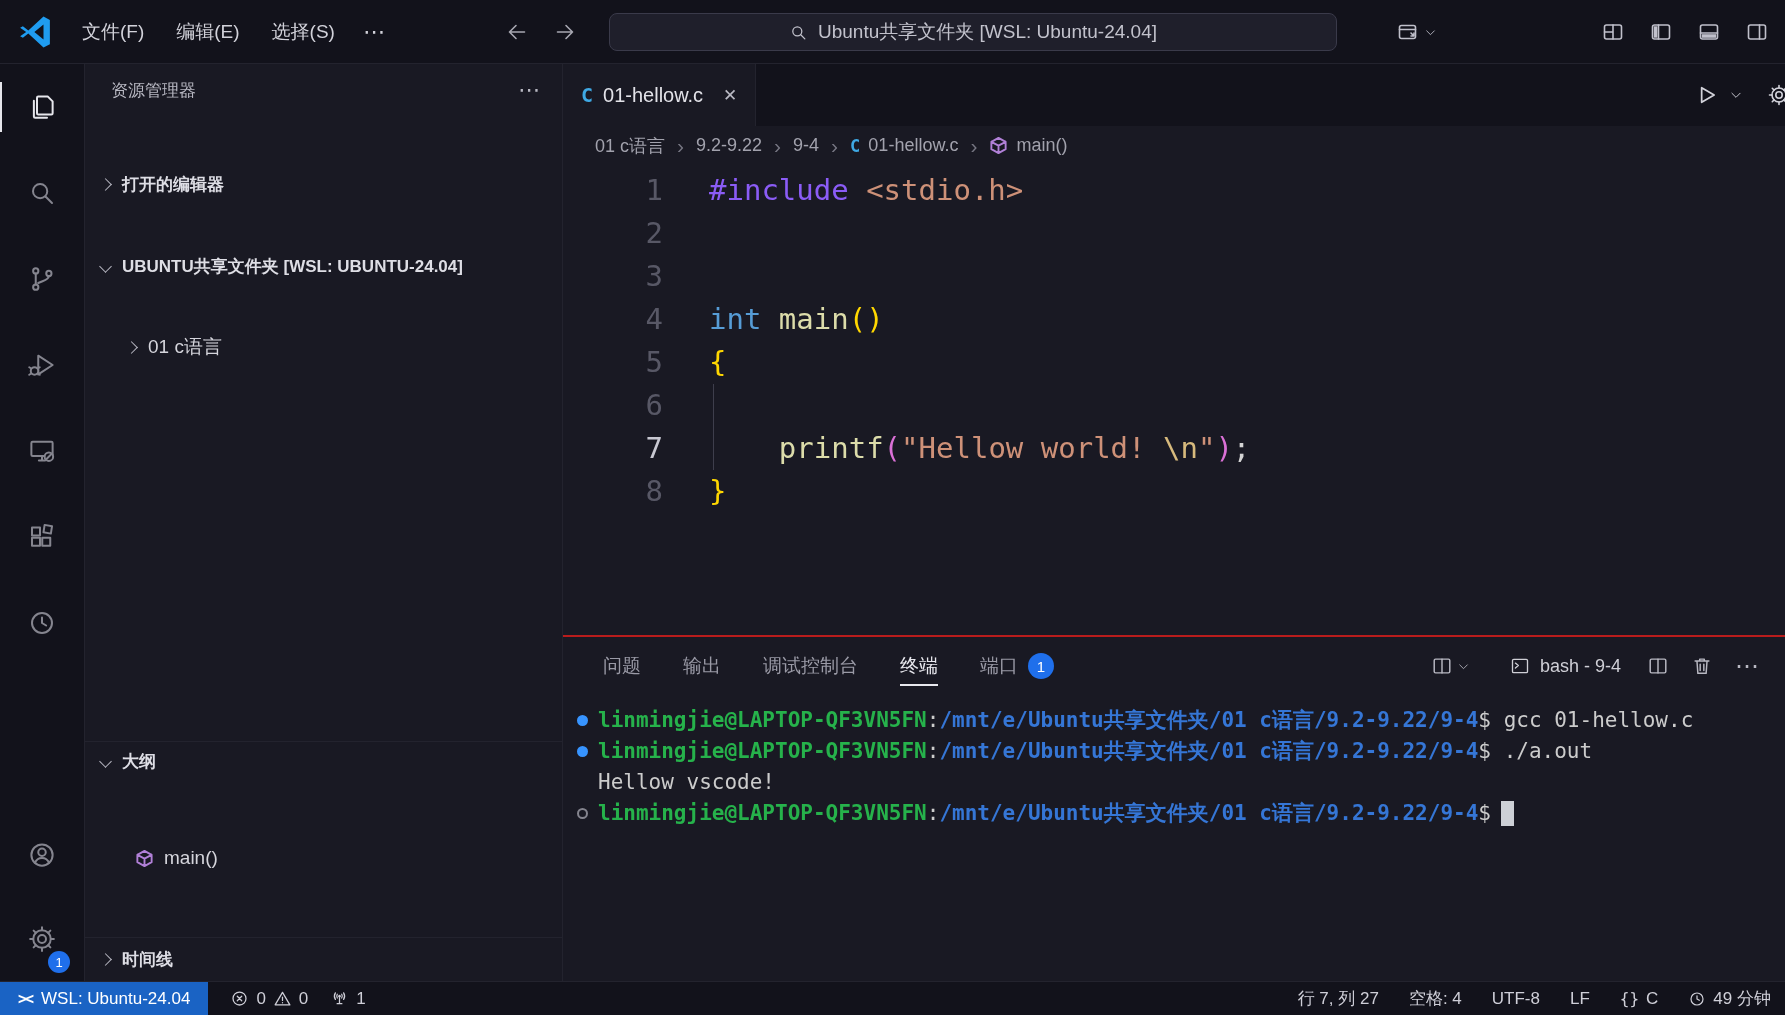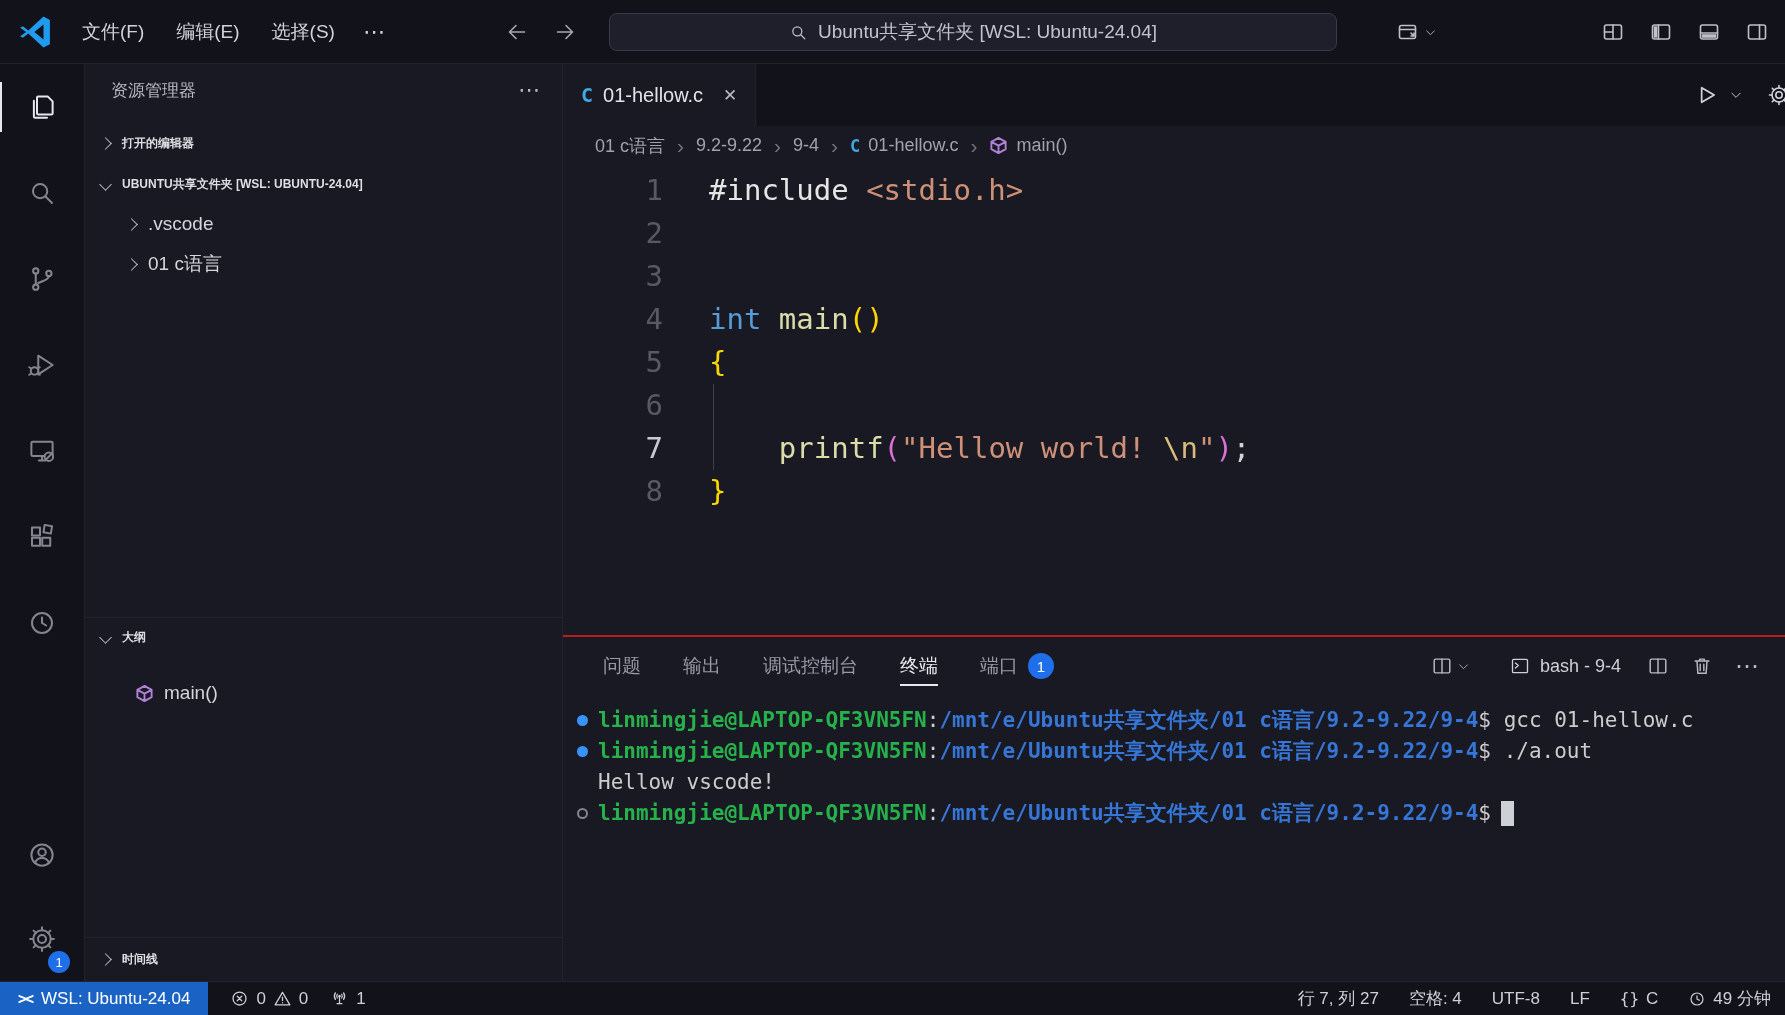--- a/index.html
+++ b/index.html
@@ -23,25 +23,25 @@
 .mid{flex:1;display:flex;min-height:0;}
 .activitybar{width:85px;background:#12121b;border-right:1px solid #23232e;display:flex;flex-direction:column;}
 .ab-item{height:86px;display:flex;align-items:center;justify-content:center;color:#85858f;position:relative;}
 .ab-item.small{height:84px;}
 .ab-item.active{color:#e6e6ec;}
 .ab-item.active::before{content:"";position:absolute;left:0;top:18px;bottom:18px;width:2px;background:#e6e6ec;}
 .ab-bottom{margin-top:auto;}
 .ab-badge{position:absolute;right:14px;bottom:8px;min-width:22px;height:22px;border-radius:11px;background:#1f6feb;color:#fff;font-size:13px;display:flex;align-items:center;justify-content:center;padding:0 4px;}
 
 
-.sidebar{width:478px;background:#191923;border-right:1px solid #23232e;display:flex;flex-direction:column;font-size:19px;overflow:hidden;}
+.sidebar{width:478px;background:#191923;border-right:1px solid #23232e;display:flex;flex-direction:column;font-size:19px;overflow:hidden;gap:41px;}
 .side-header{flex:0 0 52px;display:flex;align-items:center;padding:0 22px 0 26px;color:#b9b9c3;font-size:17px;}
 .side-header .more{margin-left:auto;font-size:22px;color:#b9b9c3;}
 .side-row{height:40px;flex:0 0 auto;display:flex;align-items:center;gap:12px;padding:0 8px 0 16px;color:#d5d5dc;white-space:nowrap;}
-.side-row.bold{font-weight:700;font-size:12px;color:#dedee5;}
+.side-row.bold{font-weight:700;font-size:17px;color:#dedee5;}
 .side-row.first{margin-top:6px;height:42px;}
 .side-row.child{padding-left:42px;}
 .outline-head{margin-top:333px;border-top:1px solid #23232e;}
 .outline-list{margin-top:16px;}
 .side-row.outline-item{padding-left:50px;gap:10px;color:#d5d5dc;font-size:19px;}
 .timeline-row{margin-top:auto;border-top:1px solid #23232e;height:44px;flex:0 0 44px;}
 .chev{display:inline-block;width:9px;height:9px;border-right:1.7px solid #b8b8c2;border-bottom:1.7px solid #b8b8c2;flex:0 0 9px;}
 .chev.right{transform:rotate(-45deg);}
 .chev.down{transform:rotate(45deg);}
 
@@ -55,21 +55,21 @@
 .tab-actions{margin-left:auto;display:flex;align-items:center;gap:10px;margin-right:-6px;color:#d2d2da;}
 .breadcrumbs{flex:0 0 39px;display:flex;align-items:center;gap:12px;padding-left:32px;font-size:18px;color:#a2a2ad;white-space:nowrap;}
 .bc-item{display:flex;align-items:center;gap:8px;}
 .bc-sep{color:#767682;font-size:21px;line-height:1;}
 .code{flex:1;position:relative;font-family:"DejaVu Sans Mono",monospace;font-size:29px;line-height:43px;padding-top:4px;color:#d4d4d4;overflow:hidden;}
 .code-line{display:flex;height:43px;}
 .ln{flex:0 0 100px;width:100px;text-align:right;color:#585866;}
 .ln.active{color:#c8c8d2;}
 .code-text{padding-left:46px;white-space:pre;}
 .indent-guide{position:absolute;left:150px;top:219px;height:86px;width:1px;background:#3e3e4c;}
-.tk-keyword{color:#e5e5e5}.tk-string{color:#ce9178}.tk-type{color:#569cd6}.tk-func{color:#dcdcaa}
+.tk-keyword{color:#8b5cf6}.tk-string{color:#ce9178}.tk-type{color:#569cd6}.tk-func{color:#dcdcaa}
 .tk-bracket1{color:#ffd700}.tk-bracket2{color:#da70d6}.tk-escape{color:#d7ba7d}.tk-plain{color:#d4d4d4}
 
 
 .panel{flex:0 0 346px;border-top:2px solid #b91c1c;display:flex;flex-direction:column;background:#191923;}
 .panel-head{flex:0 0 58px;display:flex;align-items:center;padding:0 26px 0 40px;}
 .panel-tab{margin-right:42px;font-size:19px;color:#9a9aa6;position:relative;height:100%;display:flex;align-items:center;gap:10px;}
 .panel-tab.active{color:#e8e8ee;}
 .panel-tab.active::after{content:"";position:absolute;left:0;right:0;bottom:9px;height:2px;background:#e8e8ee;}
 .tab-badge{background:#1f6feb;color:#fff;border-radius:50%;width:26px;height:26px;font-size:15px;display:flex;align-items:center;justify-content:center;}
 .panel-actions{margin-left:auto;display:flex;align-items:center;gap:22px;color:#b8b8c2;}
@@ -242,24 +242,20 @@
       </div>
       <div class="side-row bold first">
         <span class="chev right"></span>
         <span>打开的编辑器</span>
       </div>
       <div class="side-row bold">
         <span class="chev down"></span>
         <span>UBUNTU共享文件夹 [WSL: UBUNTU-24.04]</span>
       </div>
       <div>
-          <div class="side-row child">
-            <span class="chev right"></span>
-            <span>.vscode</span>
-          </div>
           <div class="side-row child">
             <span class="chev right"></span>
             <span>01 c语言</span>
           </div>
         </div>
 
       <div class="side-row bold outline-head">
         <span class="chev down"></span>
         <span>大纲</span>
       </div>

